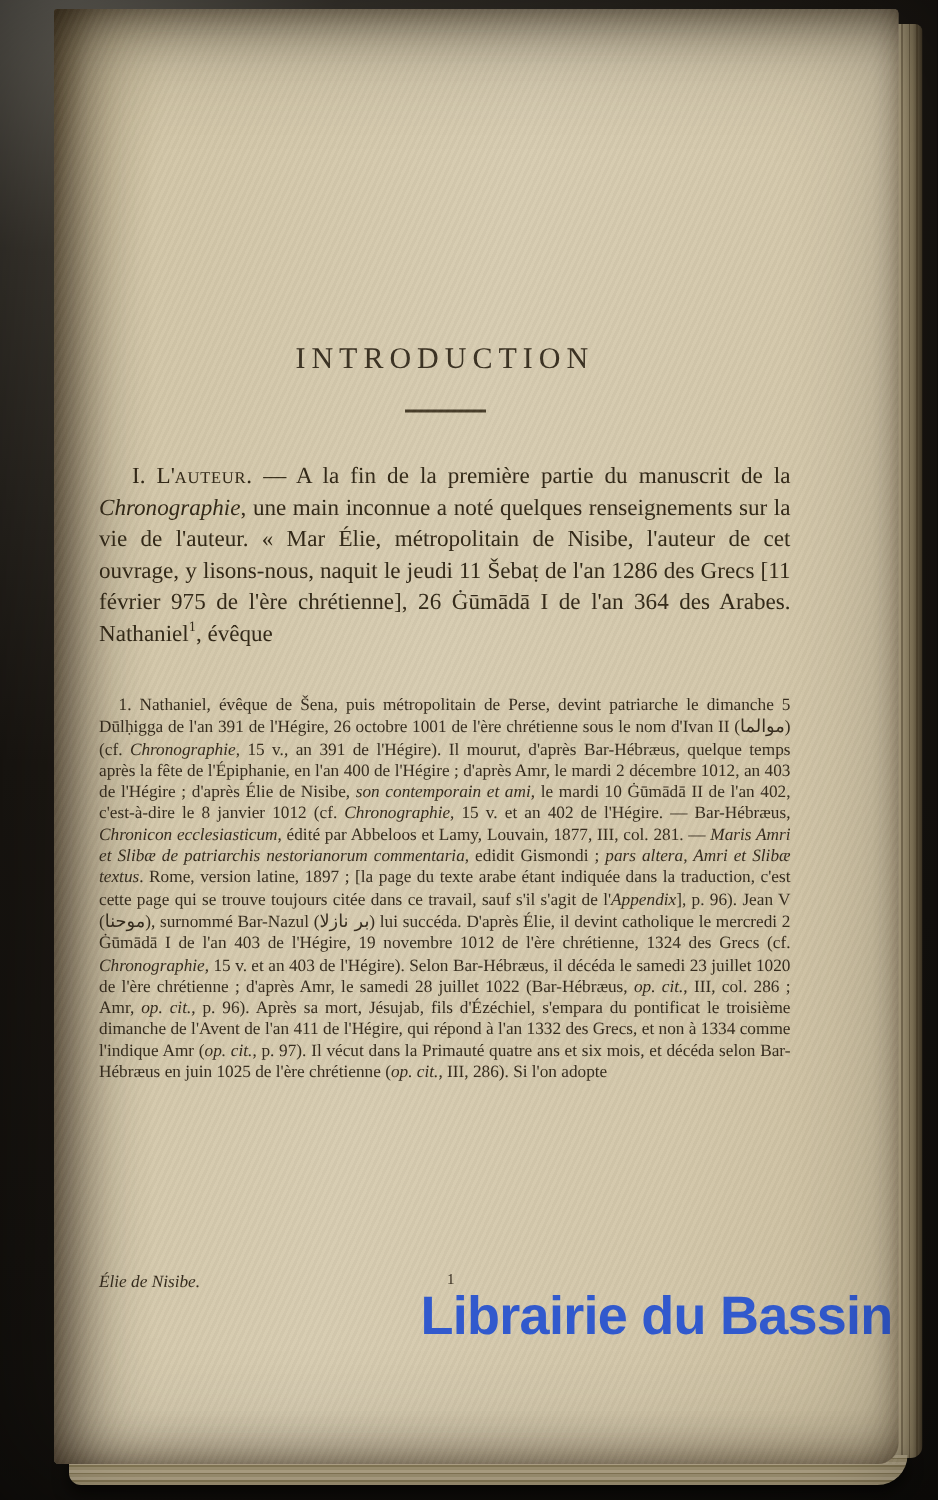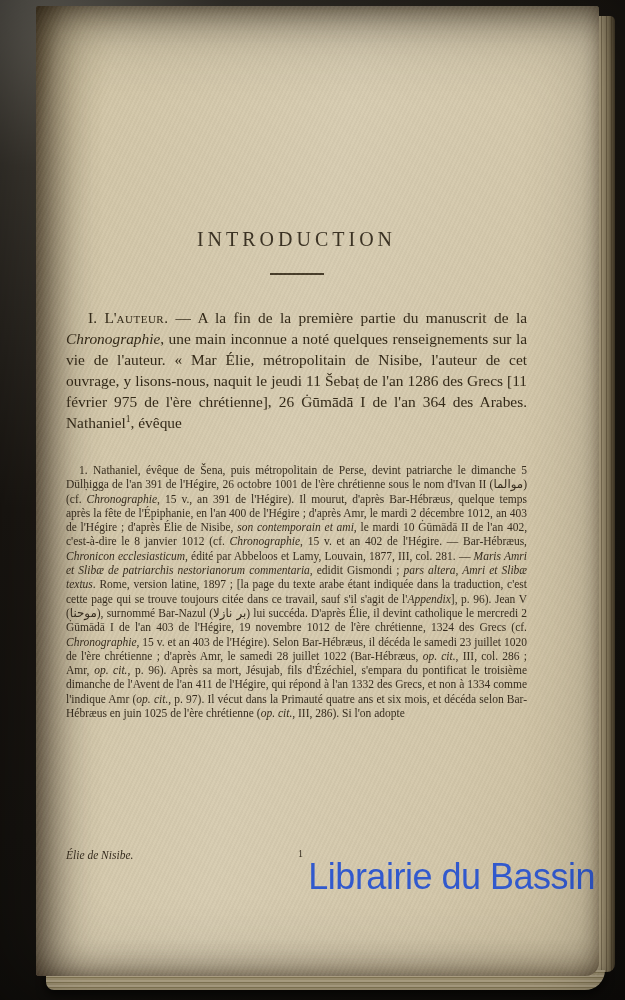--- a/index.html
+++ b/index.html
@@ -59,21 +59,21 @@
   .seg-i{font-style:italic;}
   .seg-sc{font-variant:small-caps;letter-spacing:.5px;}
   .seg-sup{vertical-align:super;font-size:62%;line-height:0;}
   .seg-ar{font-family:"DejaVu Sans","DejaVu Serif",sans-serif;font-size:103%;}
   .sig-row{position:absolute;top:843px;left:0;right:0;font-size:11.5px;color:#362c1e;}
   .sig-name{font-style:italic;}
   .sig-mark{position:absolute;left:232px;top:-1px;font-size:10px;font-style:normal;}
   .watermark{
     position:absolute;right:30px;top:856px;
     font-family:"Liberation Sans","DejaVu Sans",sans-serif;
-    font-size:36px;font-weight:400;letter-spacing:-0.5px;opacity:.96;
+    font-size:36px;font-weight:700;letter-spacing:-0.5px;opacity:.96;
   }
 </style>
 </head>
 <body>
 
 <div class="photo">
 
   <div class="fore-edge"></div>
   <div class="bottom-stack"></div>
 

